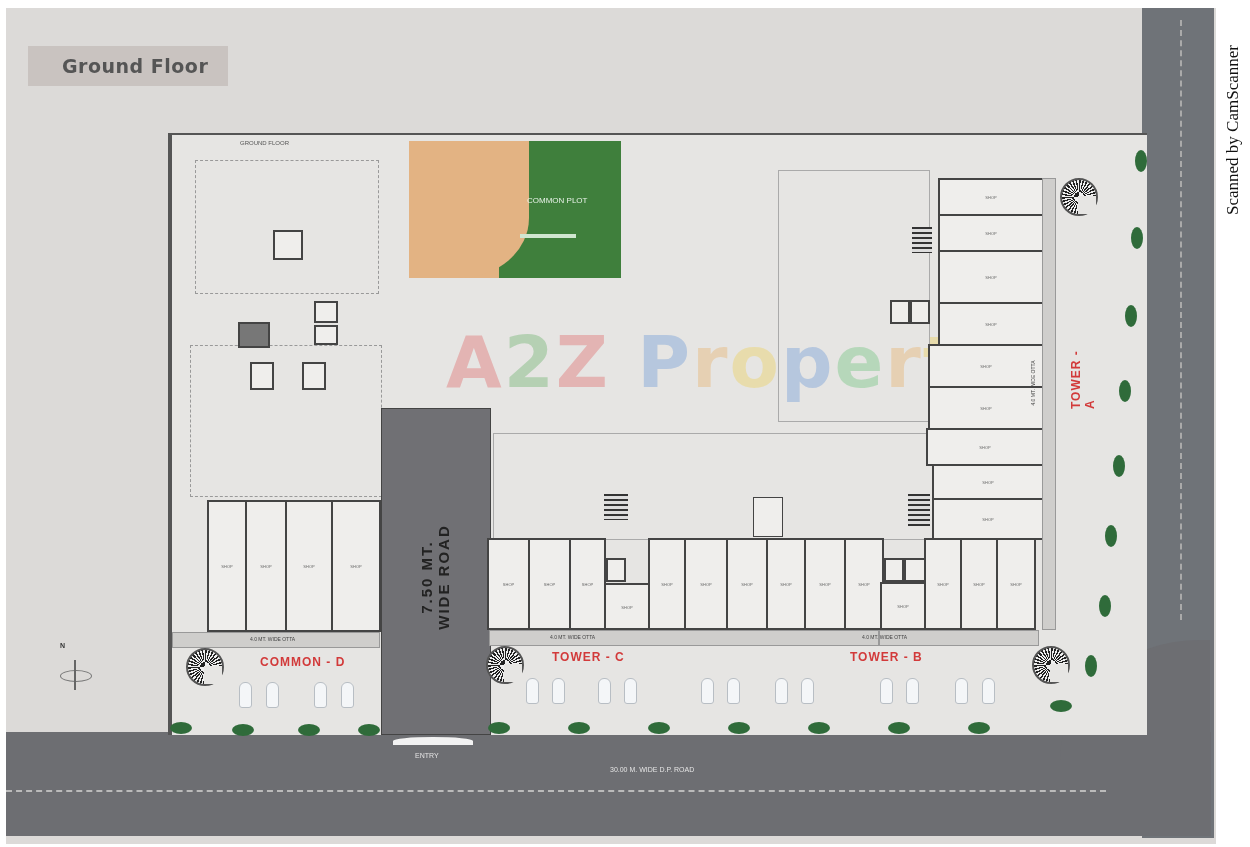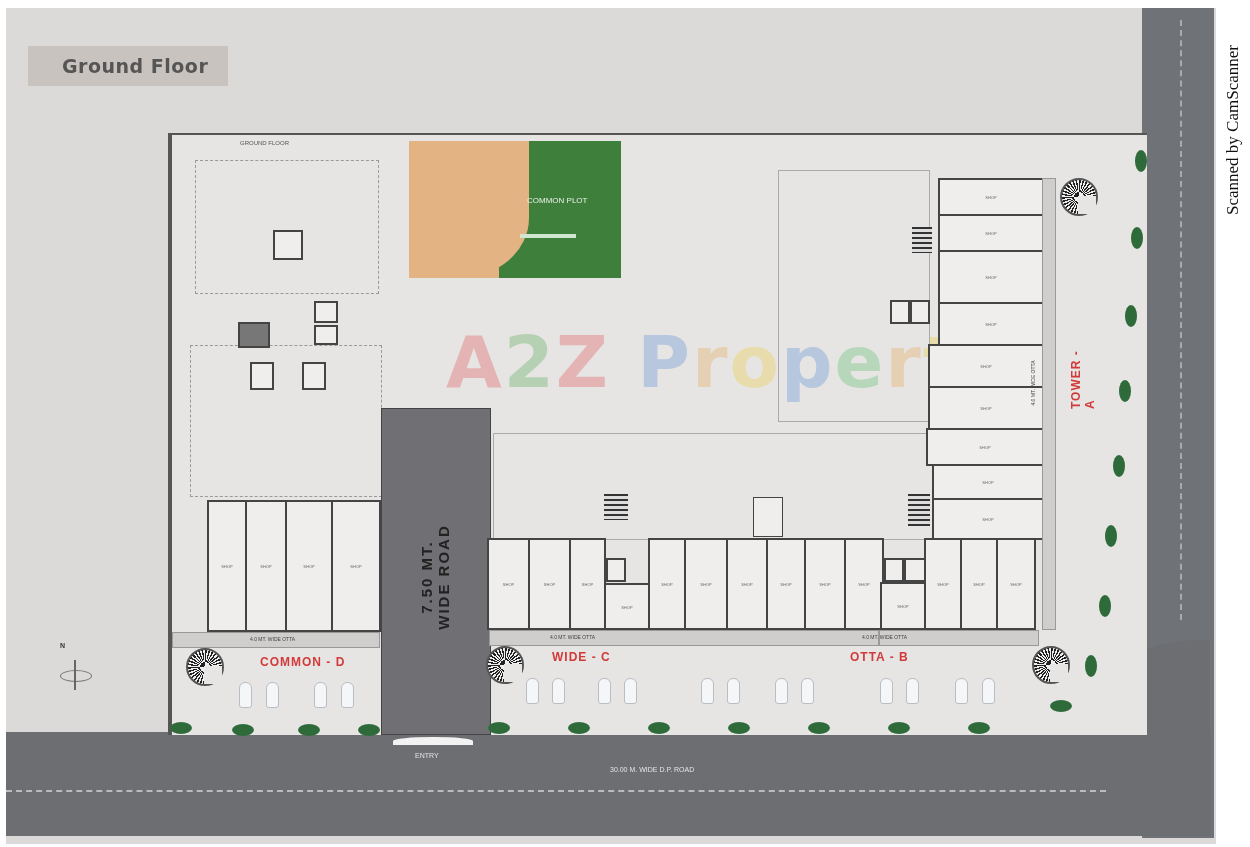--- a/index.html
+++ b/index.html
@@ -182,22 +182,22 @@
 <div class="abs unit" style="left:932px;top:464px;width:112px;height:36px;">
     <span class="unit-label">SHOP</span>
   </div>
 <div class="abs unit" style="left:932px;top:498px;width:112px;height:42px;">
     <span class="unit-label">SHOP</span>
   </div>
 <div class="abs corridor" style="left:1042px;top:178px;width:14px;height:452px;"></div>
 <div class="abs corr-label" style="left:1010px;top:380px;transform:rotate(-90deg);">4.0 MT. WIDE OTTA</div>
 
 <div class="abs tower-label" style="left:1048px;top:360px;transform:rotate(-90deg);transform-origin:center;width:70px;">TOWER - A</div>
-<div class="abs tower-label" style="left:850px;top:650px;">OTTA - B</div>
-<div class="abs tower-label" style="left:552px;top:650px;">WIDE - C</div>
+<div class="abs tower-label" style="left:850px;top:650px;">TOWER - B</div>
+<div class="abs tower-label" style="left:552px;top:650px;">TOWER - C</div>
 <div class="abs tower-label" style="left:260px;top:655px;">COMMON - D</div>
 
 <div class="abs stair" style="left:186px;top:648px;"></div>
 <div class="abs stair" style="left:486px;top:646px;"></div>
 <div class="abs stair" style="left:1032px;top:646px;"></div>
 <div class="abs stair" style="left:1060px;top:178px;"></div>
 
 <div class="abs car" style="left:239px;top:682px;"></div>
 <div class="abs car" style="left:266px;top:682px;"></div>
 <div class="abs car" style="left:314px;top:682px;"></div>

